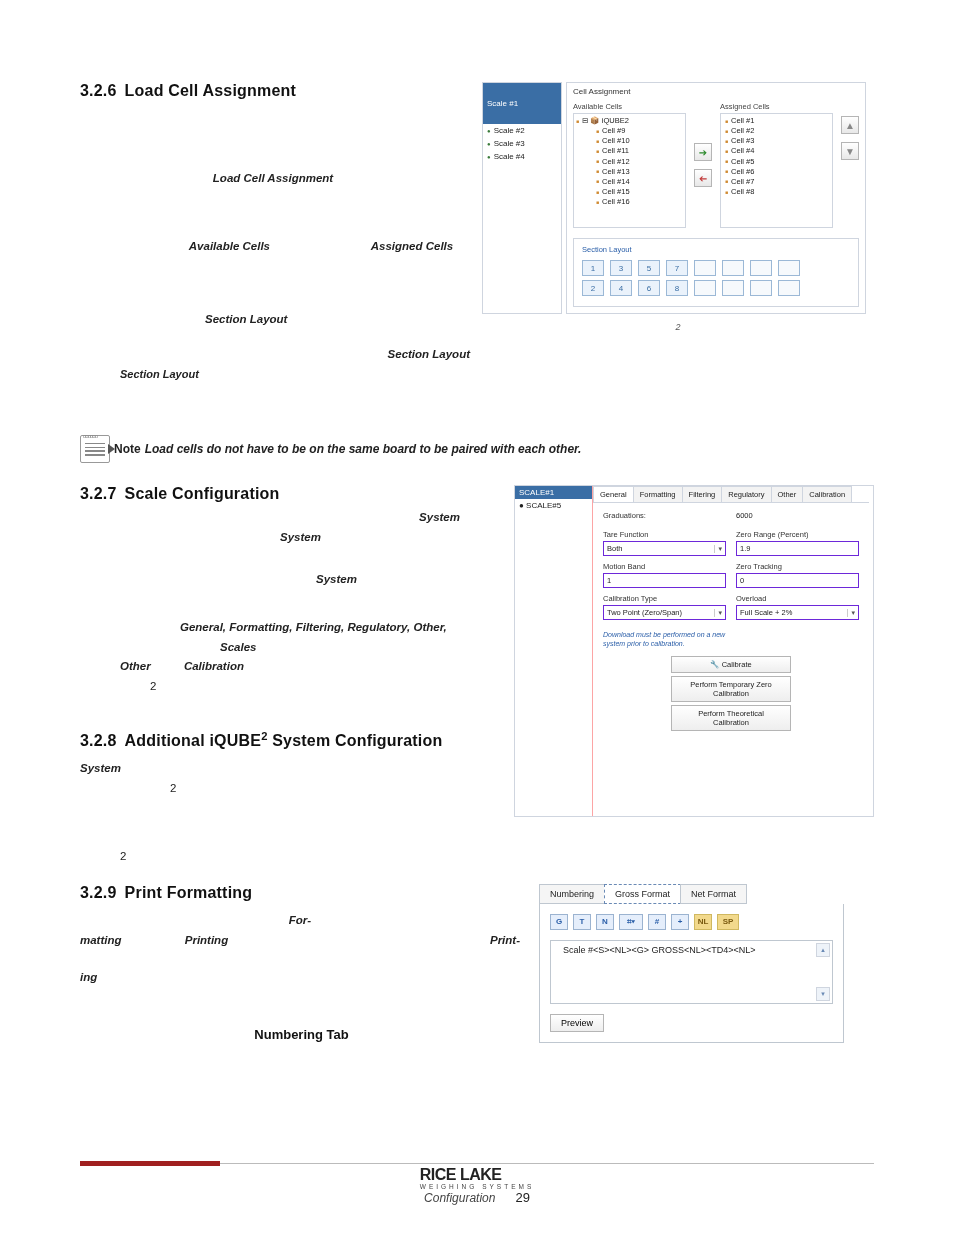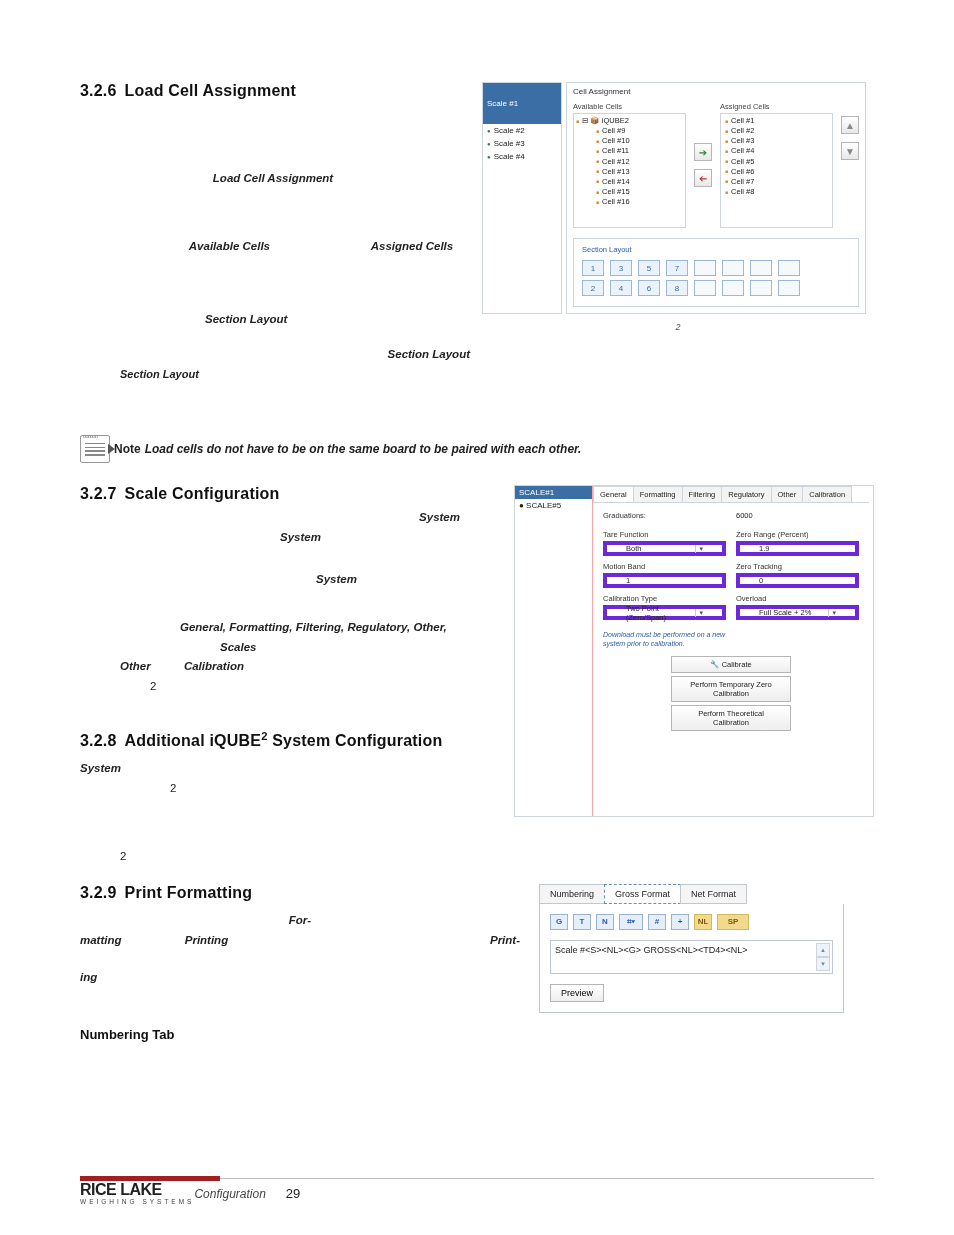--- a/index.html
+++ b/index.html
@@ -16,21 +16,21 @@
   .note-icon .spiral { position:absolute; top:-3px; left:2px; font-size:6px; letter-spacing:-1px; color:#888;}
   .note-icon .line { height:1.5px; background:#888; margin:1.2px 0; width:100%; }
   .note-icon .arrow { position:absolute; right:-6px; top:8px; width:0;height:0;border-top:5px solid transparent;border-bottom:5px solid transparent;border-left:7px solid #555;}
   .note-label { font-weight: 700; font-size: 12px; margin-right: 4px; }
   .note-text { font-style: italic; font-weight: 700; font-size: 12px; }
   .ital { font-style: italic; font-weight: 700; }
   sup { font-size: 0.7em; vertical-align: super; }
   .footer { position: absolute; bottom: 30px; left: 80px; right: 80px; }
   .footer-line { border-top: 1px solid #bbb; margin-bottom: 4px; position:relative;}
   .footer-redbar { position:absolute; left:0; top:-3px; width:140px; height:5px; background:#a02020;}
-  .footer-row { display:flex; justify-content:flex-start; align-items:center;}
+  .footer-row { display:flex; justify-content:space-between; align-items:center;flex-direction:column;}
   .logo { display:flex; flex-direction:column; line-height:0.9;}
   .logo .top { font-family: Impact, "Arial Black", sans-serif; font-weight:900; font-size:16px; letter-spacing:-0.5px; color:#222;}
   .logo .bot { font-size:6.5px; letter-spacing:3px; color:#444; margin-top:2px;}
   .pgno { font-style: italic; font-size: 12px; color:#444;}
   .pgno .n { font-style: normal; margin-left: 20px; font-size:13px; color:#222;}
 
   
   .panel { position:relative; }
   .scales-list { width:80px; background:#fff; border:1px solid #cfd5df; display:inline-block; vertical-align:top;}
   .scales-list .hdr { background:#3a6ea5; color:#fff; padding:16px 4px; font-size:8px;}
@@ -60,36 +60,36 @@
   .sc-left .hdr { background:#3a6ea5; color:#fff; padding:2px 4px; font-size:8px;}
   .sc-left .itm { padding:2px 4px; font-size:8px;}
   .sc-right { width:276px; display:inline-block; vertical-align:top; padding:0 0 8px 0;}
   .tabs { display:flex; border-bottom:1px solid #cfd5df;}
   .tab { padding:3px 6px; font-size:7.5px; border:1px solid #cfd5df; border-bottom:none; margin-right:-1px; background:#f3f3f3;}
   .tab.active { background:#fff;}
   .form { padding:8px 10px; font-size:7.5px;}
   .form .frow { display:flex; gap:10px; margin-bottom:6px;}
   .form .fcol { flex:1;}
   .form .flbl { margin-bottom:2px; color:#333;}
-  .form .fin { border:4px solid #6d28d9; height:15px; padding:1px 19px; font-size:7.5px; background:#fff; display:flex; align-items:center; justify-content:space-between;}
+  .form .fin { border:1px solid #6d28d9; height:15px; padding:1px 3px; font-size:7.5px; background:#fff; display:flex; align-items:center; justify-content:space-between;}
   .form .fin.sel::after { content:"▾"; font-size:7px; color:#555; border-left:1px solid #ccc; padding-left:3px;}
   .form .hint { color:#2a5ea8; font-style:italic; font-size:7px; margin:10px 0 8px 0; line-height:1.3;}
   .btn { border:1px solid #b5b5b5; background:linear-gradient(#fff,#eee); padding:3px 10px; font-size:7.5px; width:120px; text-align:center; margin:3px auto;}
 
   
   .pf-panel { width:305px; border:0; font-size:9px;}
   .pf-tabs { display:flex;}
   .pf-tab { padding:4px 10px; border:1px solid #bfc7d0; font-size:9px; background:#f5f5f5; margin-right:-1px;}
   .pf-tab.sel { border:1px dashed #6a8ab5; background:#fff;}
   .pf-body { border:1px solid #bfc7d0; border-top:none; padding:10px 10px 10px 10px; position:relative;}
   .iconrow { display:flex; gap:5px; margin-bottom:10px; align-items:center;}
   .ibtn { width:18px; height:16px; border:1px solid #9bb3d0; background:#e5eefb; color:#2a5ea8; font-size:8px; font-weight:700; display:flex; align-items:center; justify-content:center;}
   .ibtn.or { background:#f2d98c; border-color:#d0b860; color:#7a5a10;}
-  .ibtn.sp { width:32px;}
-  .txtarea { border:1px solid #bfc7d0; height:34px; padding:4px 4px; font-size:9px; position:relative;}
+  .ibtn.sp { width:22px;}
+  .txtarea { border:1px solid #bfc7d0; height:64px; padding:4px 12px; font-size:9px; position:relative;}
   .scrup, .scrdn { position:absolute; right:2px; width:14px; height:14px; border:1px solid #cfd5df; background:#eef3f9; font-size:7px; display:flex; align-items:center; justify-content:center; color:#6a8ab5;}
   .scrup { top:2px;} .scrdn { bottom:2px;}
   .prevbtn { border:1px solid #b5b5b5; background:linear-gradient(#fff,#eee); padding:3px 10px; font-size:9px; margin-top:10px;}
 </style>
 </head>
 <body>
 
 <div class="page">
 
   <div style="position:relative;">
@@ -333,21 +333,21 @@
     </h2>
     <div class="body" style="max-width:440px;">
       <div style="text-align:center; margin-top:10px;"><span class="ital">For-</span></div>
       <div style="margin-top:2px;">
         <span class="ital">matting</span>
         <span class="ital" style="padding-left:60px;">Printing</span>
         <span class="ital" style="float:right;">Print-</span>
       </div>
       <div style="margin-top:20px;"><span class="ital">ing</span></div>
     </div>
-    <div class="sub-h" style="margin-top:40px;">Numbering Tab</div>
+    <div class="sub-h" style="margin-top:40px;text-align:center;">Numbering Tab</div>
   </div>
 
   <div class="clear"></div>
 
   <div class="footer">
     <div class="footer-line">
         <div class="footer-redbar"></div>
       </div>
     <div class="footer-row">
       <div class="logo">

